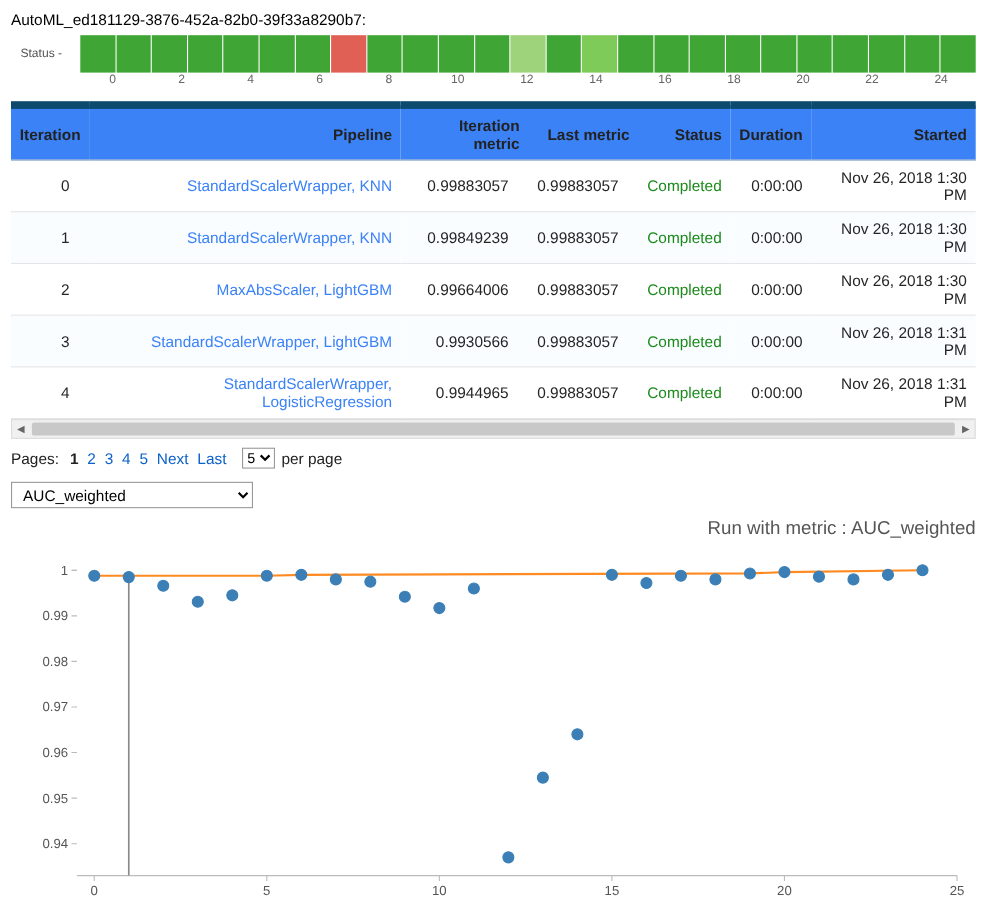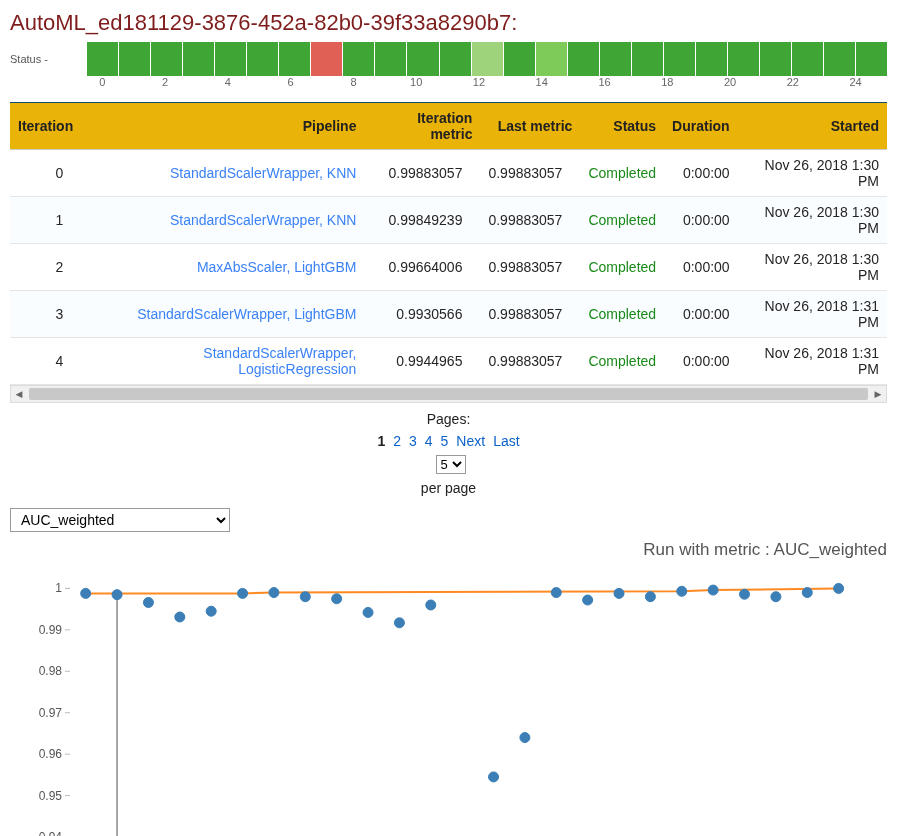--- a/index.html
+++ b/index.html
@@ -5,51 +5,51 @@
   html, body {
     margin: 0;
     padding: 0;
     width: 897px;
     background: #fff;
     font-family: "Segoe UI", Arial, sans-serif;
     font-size: 14px;
     color: #252525;
   }
   .container { padding: 10px 10px 20px 10px; }
-  .header-title { font-size: 22px; color: #7f1d1d; }
+  .header-title { font-size: 14px; color: #000000; }
   .status-line { font-size: 14px; margin-top: 2px; }
   .status-completed { color: #1a8a1a; }
   .status-bar-wrap { margin-top: 6px; display: flex; align-items: center; }
-  .status-bar-label { font-size: 11px; color: #555; width: 55px; text-align: left; padding-right: 22px;}
+  .status-bar-label { font-size: 11px; color: #555; width: 55px; text-align: center; padding-right: 8px;}
   .status-cells { display: flex; gap: 1px; flex: 1; }
   .status-cell { flex: 1; height: 34px; background: #3fa535; }
   .status-cell.red { background: #e06055; }
   .status-cell.lightg { background: #9ed37c; }
   .status-cell.lightg2 { background: #7ecb5a; }
   .status-ticks { margin-left: 61px; display: flex; font-size: 11px; color: #666; }
   .status-ticks span { flex: 1; text-align: center; }
 
   table.iter-table { width: 100%; border-collapse: collapse; margin-top: 14px; font-size: 14px; }
   table.iter-table th, table.iter-table td { padding: 7px 8px; border-bottom: 1px solid #e5e5e5; text-align: right; }
-  table.iter-table thead th { background: #eab308; font-weight: 600; color: #222; border-top: 1px solid #0c4a6e; border-bottom: 1px solid #ccc;}
+  table.iter-table thead th { background: #3b82f6; font-weight: 600; color: #222; border-top: 7px solid #0c4a6e; border-bottom: 1px solid #ccc;}
   table.iter-table td .pipeline-link { color: #3b82f6; cursor: pointer; }
   table.iter-table td.status-cell-td { color: #1a8a1a; }
   table.iter-table td.num { text-align: right; padding-right: 18px; }
   table.iter-table tbody tr:nth-child(even) { background: #fafdff; }
 
   .hscroll {
     height: 16px; background: #f0f0f0; border: 1px solid #dcdcdc;
     margin-top: 0px; position: relative;
   }
   .hscroll .thumb { position: absolute; left: 18px; right: 18px; top: 2px; bottom: 2px; background: #c8c8c8; border-radius: 2px;}
   .hscroll .arrow { position: absolute; top: 0; bottom: 0; width: 16px; font-size: 9px; color: #666; display:flex; align-items:center; justify-content:center; }
   .hscroll .arrow.left { left: 0; }
   .hscroll .arrow.right { right: 0; }
 
-  .pager { margin-top: 8px; font-size: 14px; display: flex; align-items: center; gap: 6px; flex-direction: column;}
+  .pager { margin-top: 8px; font-size: 14px; display: flex; align-items: center; gap: 6px;}
   .pager .label { color: #222; }
   .pager .page-link { color: #0b61c9; cursor: pointer; padding: 0 4px;}
   .pager .page-link.current { color: #222; font-weight: 600; }
   .pager select { margin-left: 4px; font-size: 13px; border: 1px solid #999; background:#fff;}
   .pager .per-page-label { color: #222; }
 
   .metric-select-row { margin-top: 12px; }
   .metric-select { font-size: 14px; border: 1px solid #999; background:#fff; padding: 2px 6px; width: 220px; }
 
   .chart-title { text-align: right; font-size: 17px; color: #555; margin-top: 8px; font-family: Verdana, Arial, sans-serif;}

